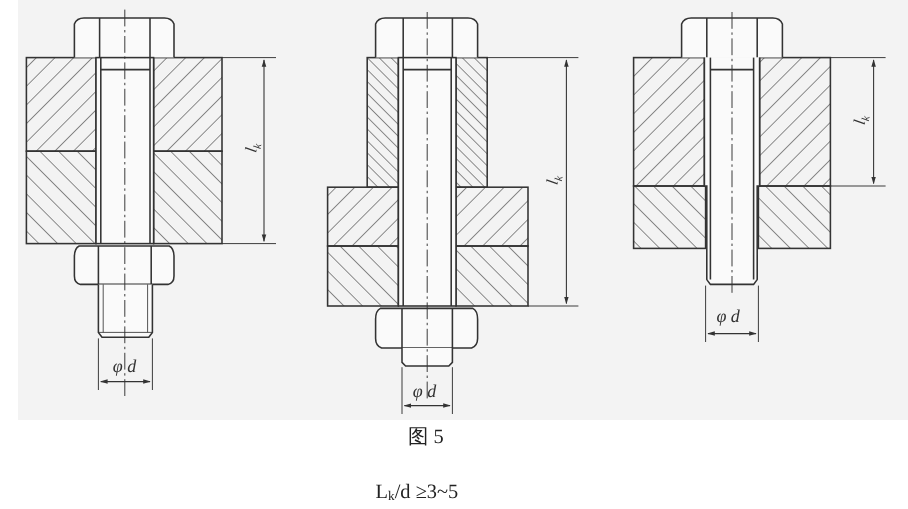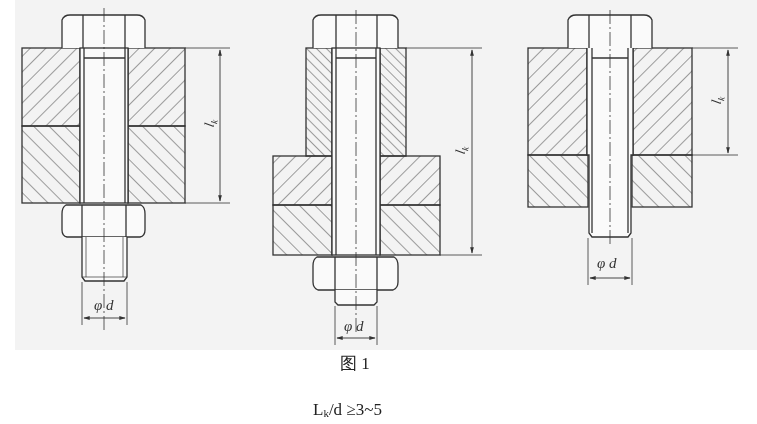--- a/index.html
+++ b/index.html
@@ -148,15 +148,15 @@
     <line x1="728" y1="50" x2="728" y2="153" stroke-width="0.9" marker-start="url(#arr)" marker-end="url(#arr)"></line>
 
     <line x1="588" y1="238" x2="588" y2="285" stroke-width="0.8"></line>
     <line x1="632" y1="238" x2="632" y2="285" stroke-width="0.8"></line>
     <line x1="590" y1="278" x2="630" y2="278" stroke-width="0.9" marker-start="url(#arr)" marker-end="url(#arr)"></line>
   </g>
   <text class="lbl" x="714" y="105" font-size="14" transform="rotate(-80 717 101)">l<tspan font-size="9" dy="3">k</tspan></text>
   <text class="lbl" x="597" y="268" font-size="15">φ d</text>
 </svg>
 
-<div class="caption" id="fig-caption">图 1</div>
+<div class="caption" id="fig-caption">图 5</div>
 
 <div class="caption" id="formula"><span>L</span><sub>k</sub><span>/d ≥3~5</span></div>
 
 </body></html>

